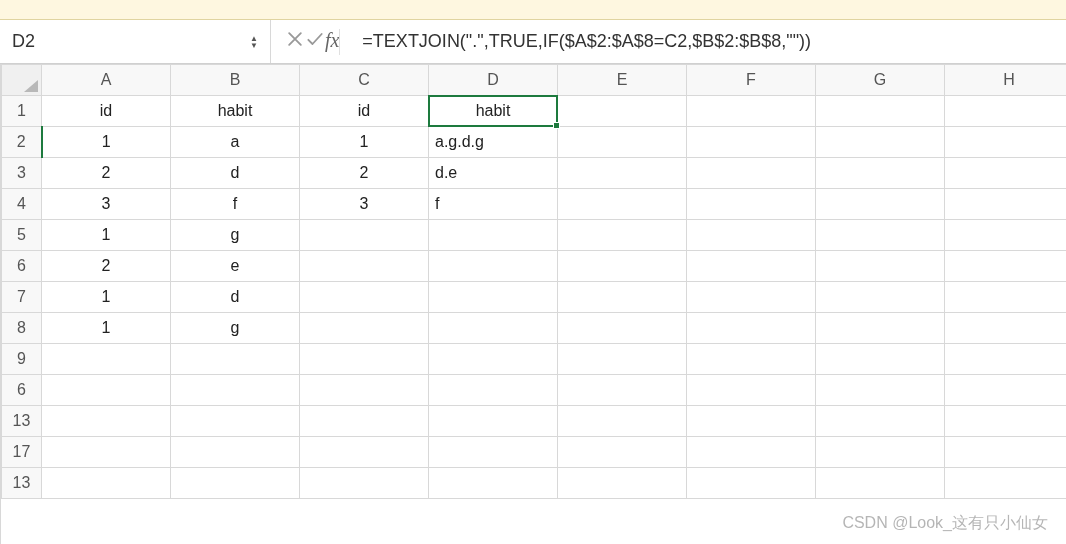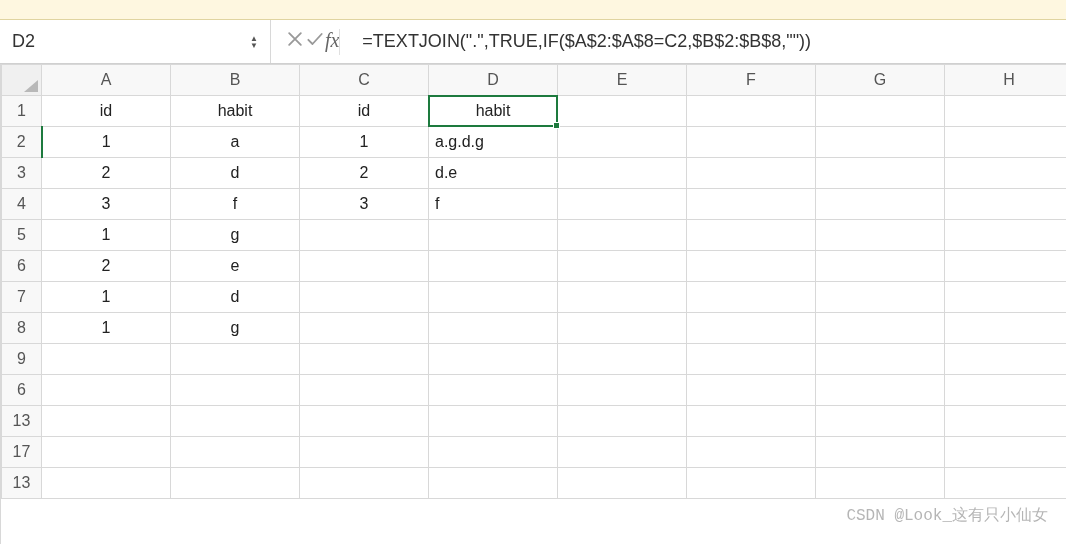--- a/index.html
+++ b/index.html
@@ -152,24 +152,24 @@
       width: 7px;
       height: 7px;
       background: #1d7a3e;
       border: 1px solid #fff;
       right: -4px;
       bottom: -4px;
     }
     .watermark {
       position: absolute;
       right: 18px;
-      bottom: 18px;
+      bottom: 10px;
       color: rgba(120,120,120,0.55);
       font-size: 16px;
-      font-family: Liberation Mono, monospace;
+      font-family: Liberation Sans, sans-serif;
     }
   </style>
 </head>
 <body>
 
 <div class="top-banner"></div>
 
 <div class="formula-bar">
   <div class="name-box-wrap">
     <input class="name-box" value="D2" style="">

